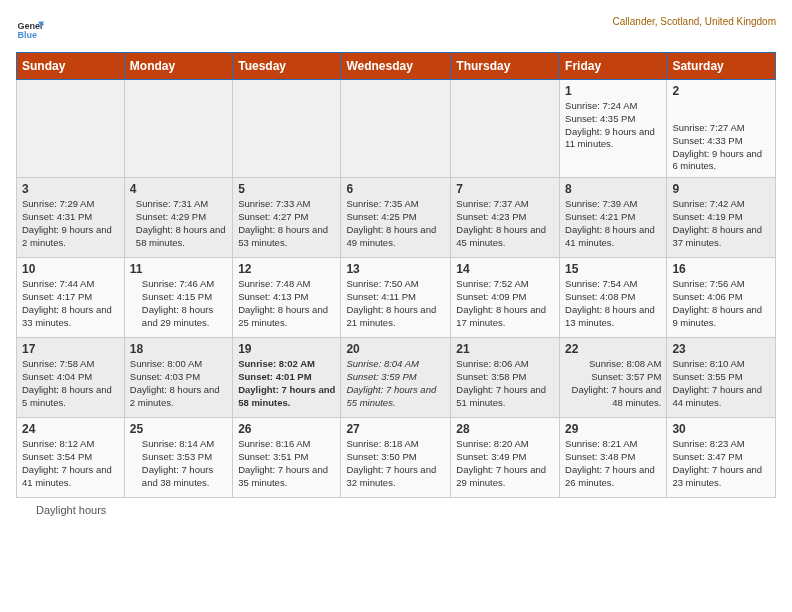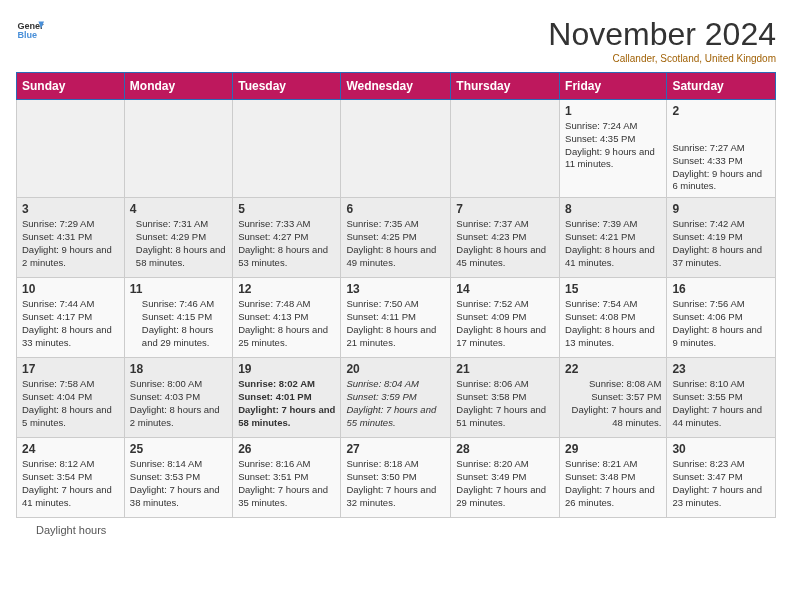--- a/index.html
+++ b/index.html
@@ -37,21 +37,21 @@
       font-size: 10px;
       color: #a16207;
       text-align: right;
     }
     table {
       width: 100%;
       border-collapse: collapse;
       font-size: 10.5px;
     }
     thead tr th {
-      background-color: #be185d;
+      background-color: #c2410c;
       color: #fff;
       text-align: left;
       padding: 6px 5px;
       font-size: 12px;
       font-weight: bold;
       border: 1px solid #2a6ab7;
     }
     tbody tr td {
       border: 1px solid #ccc;
       vertical-align: top;
@@ -93,21 +93,20 @@
 
 <div class="header-area">
   <div class="logo">
     <svg class="logo-icon" viewBox="0 0 40 40">
       <text x="2" y="18" font-size="13" font-weight="bold" fill="#333">General</text>
       <text x="2" y="32" font-size="13" font-weight="bold" fill="#4a90d9">Blue</text>
       <polygon points="32,8 40,8 36,18" fill="#4a90d9"></polygon>
     </svg>
   </div>
   <div class="title-area">
-    <div class="month-title">November 2024</div>
     <div class="location">Callander, Scotland, United Kingdom</div>
   </div>
 </div>
 
 <table>
   <thead>
     <tr>
       <th>Sunday</th>
       <th>Monday</th>
       <th>Tuesday</th>
@@ -271,21 +270,21 @@
       </tr>
       <tr>
         <td>
           <span class="day-number">24</span>
           <div class="day-info" style="white-space: pre-line;">Sunrise: 8:12 AM
 Sunset: 3:54 PM
 Daylight: 7 hours and 41 minutes.</div>
         </td>
         <td>
           <span class="day-number">25</span>
-          <div class="day-info" style="white-space: pre-line;">Sunrise: 8:14 AM
+          <div class="day-info" style="white-space: pre-line; margin-left: 12px;">Sunrise: 8:14 AM
 Sunset: 3:53 PM
 Daylight: 7 hours and 38 minutes.</div>
         </td>
         <td>
           <span class="day-number">26</span>
           <div class="day-info" style="white-space: pre-line;">Sunrise: 8:16 AM
 Sunset: 3:51 PM
 Daylight: 7 hours and 35 minutes.</div>
         </td>
         <td>

